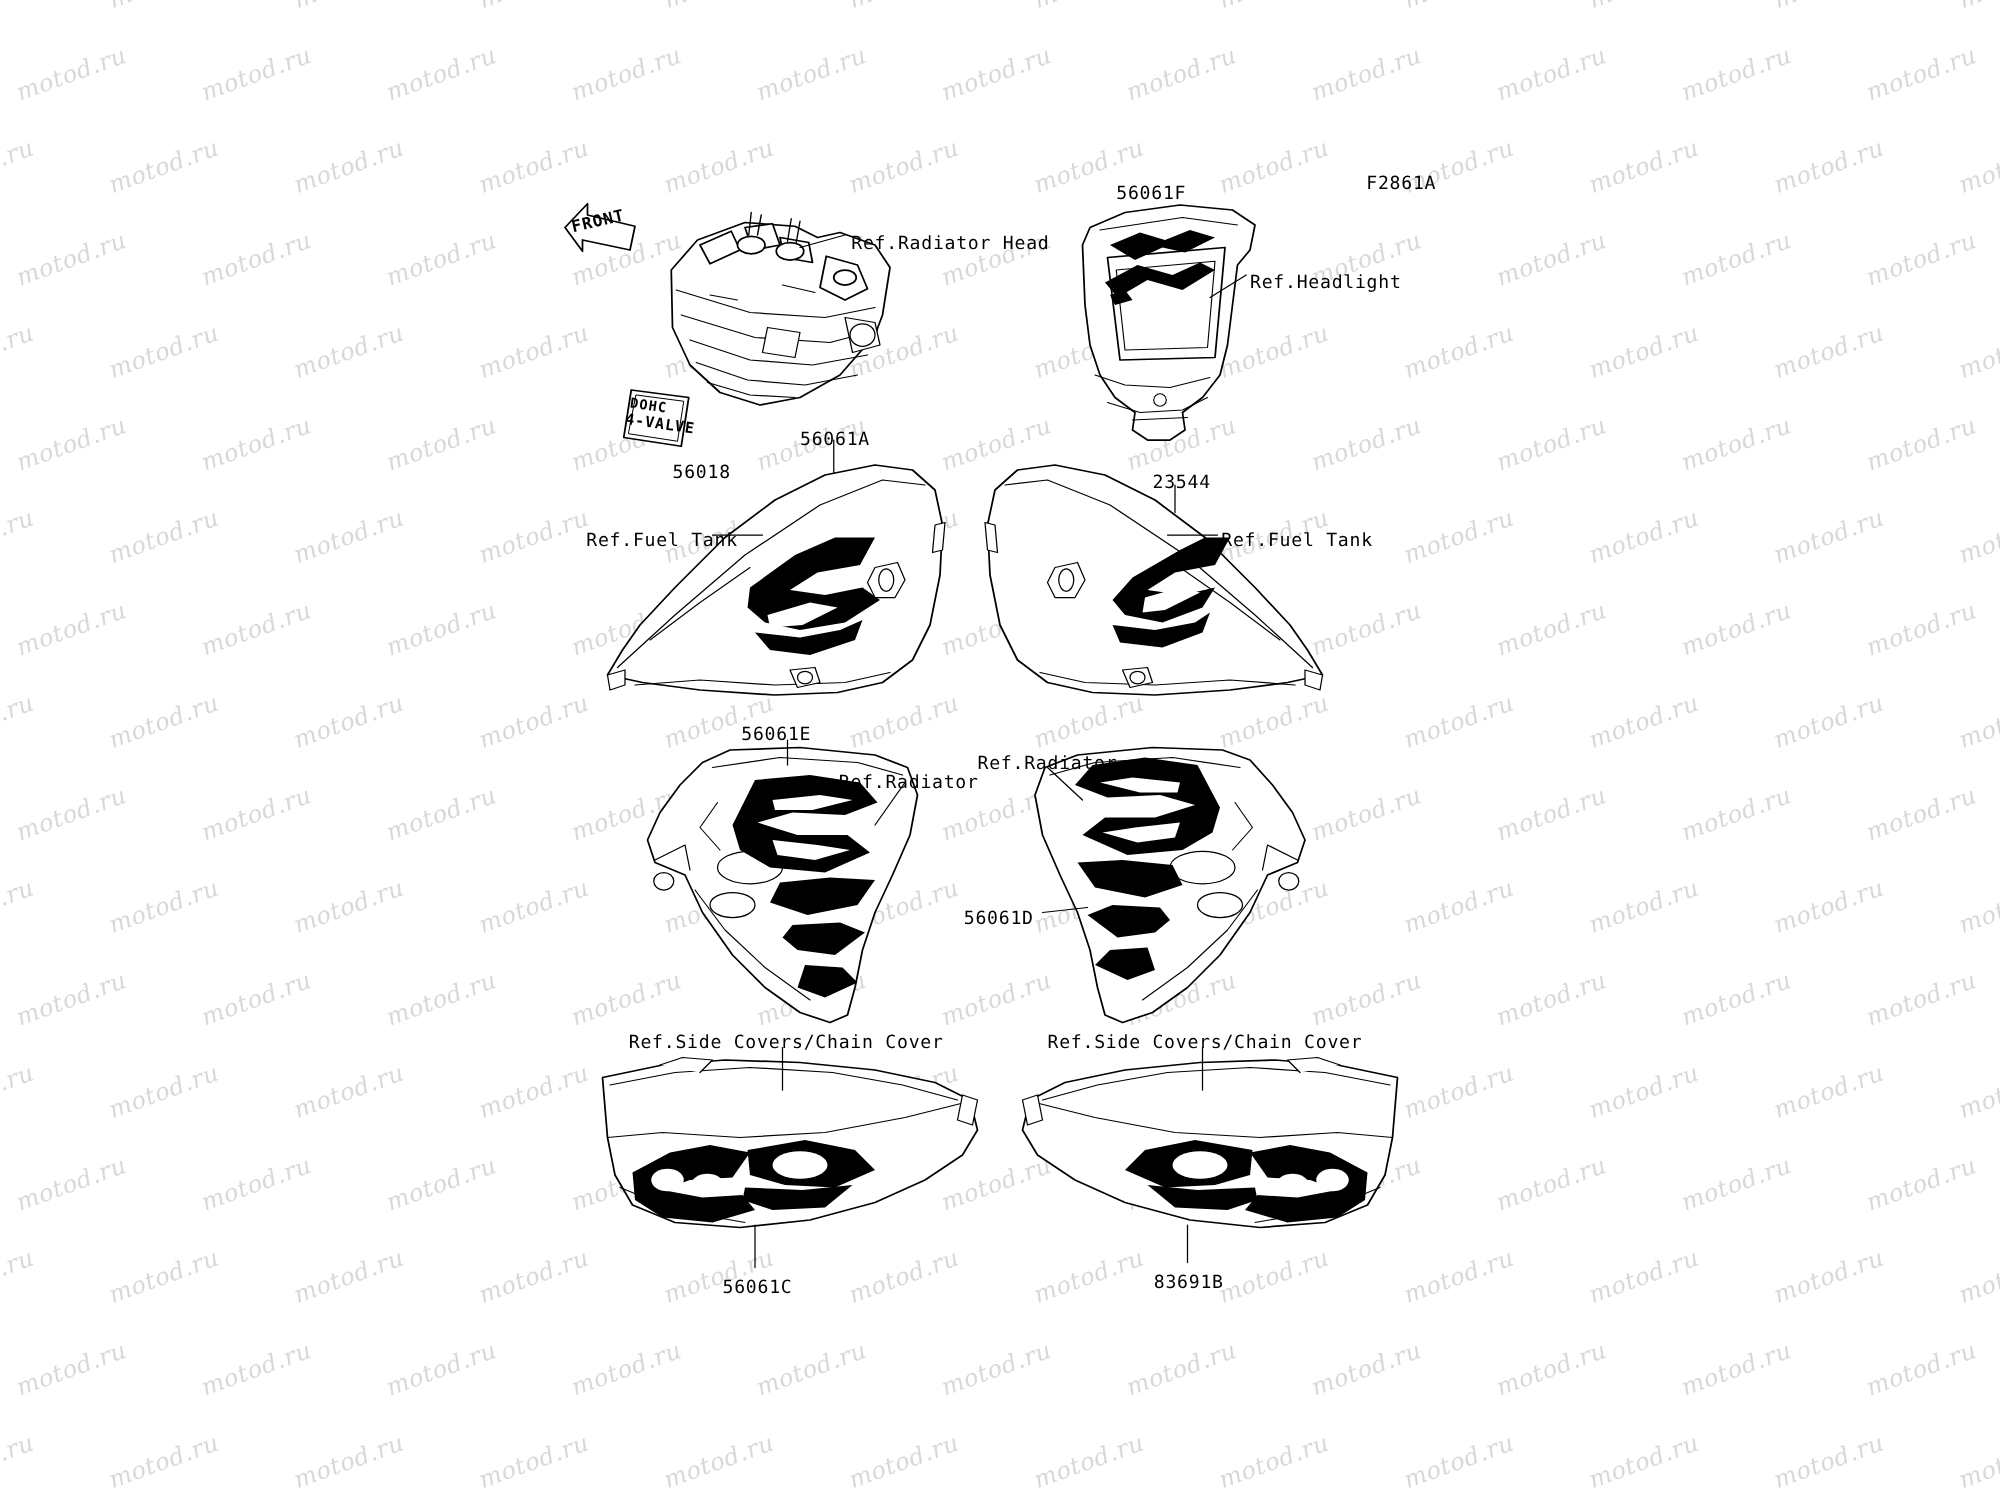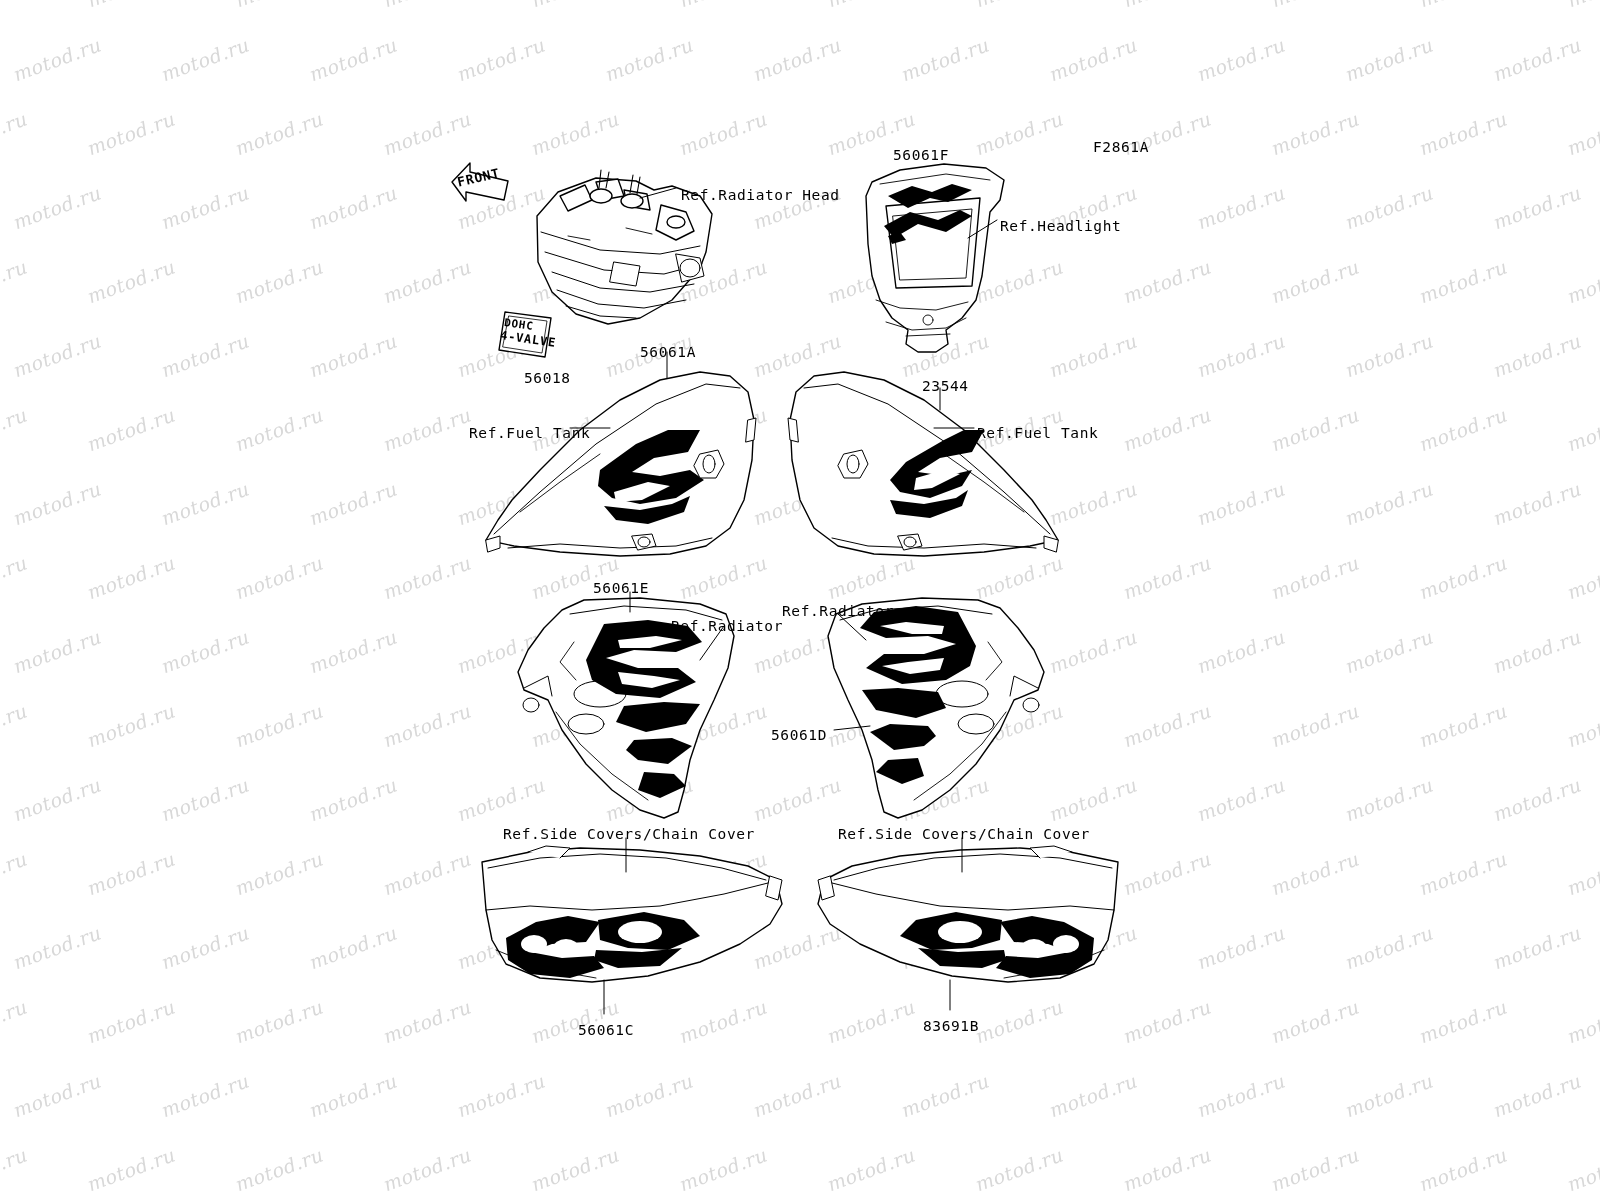--- a/index.html
+++ b/index.html
@@ -466,21 +466,21 @@
       </g>
     </svg>
 
     <div class="label small bold" style="left:457px; top:170px; transform:rotate(-13deg);">FRONT</div>
 
     <div class="label small bold" style="left:504px; top:318px; transform:rotate(8deg); font-size:11px;">DOHC</div>
     <div class="label small bold" style="left:500px; top:332px; transform:rotate(8deg); font-size:12px;">4-VALVE</div>
 
     <div class="label" style="left:1093px; top:139px;">F2861A</div>
 
-    <div class="label" style="left:524px;  top:370px;">56018</div>
+    <div class="label" style="left:538px;  top:370px;">56018</div>
     <div class="label" style="left:640px;  top:344px;">56061A</div>
     <div class="label" style="left:893px;  top:147px;">56061F</div>
     <div class="label" style="left:922px;  top:378px;">23544</div>
     <div class="label" style="left:593px;  top:580px;">56061E</div>
     <div class="label" style="left:771px;  top:727px;">56061D</div>
     <div class="label" style="left:578px;  top:1022px;">56061C</div>
     <div class="label" style="left:923px;  top:1018px;">83691B</div>
 
     <div class="label" style="left:681px;  top:187px;">Ref.Radiator Head</div>
     <div class="label" style="left:1000px; top:218px;">Ref.Headlight</div>

